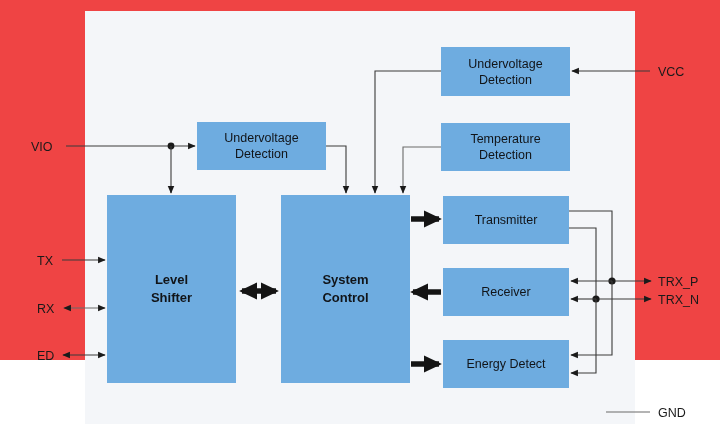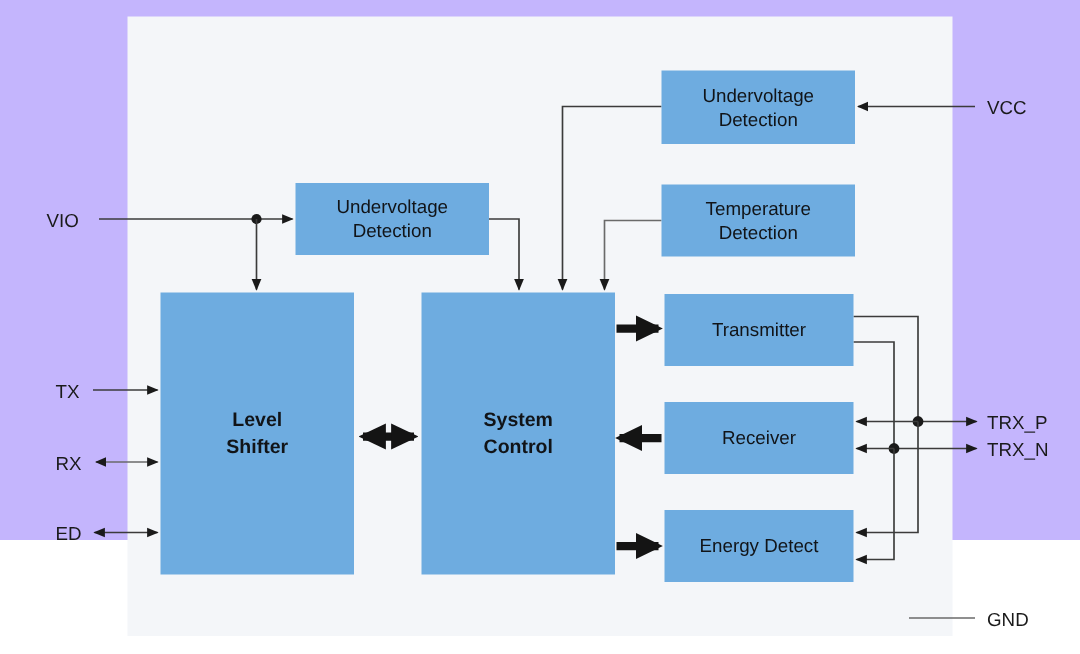--- a/index.html
+++ b/index.html
@@ -10,21 +10,21 @@
   body {
     width: 720px;
     height: 436px;
     font-family: "Liberation Sans", sans-serif;
     overflow: hidden;
   }
   #diagram-root {
     position: relative;
     width: 720px;
     height: 360px;
-    background: #c4b5fd;
+    background: #ef4444;
   }
   #diagram-svg {
     position: absolute;
     top: 0;
     left: 0;
     width: 720px;
     height: 436px;
   }
   .blk-label {
     font-family: "Liberation Sans", sans-serif;

